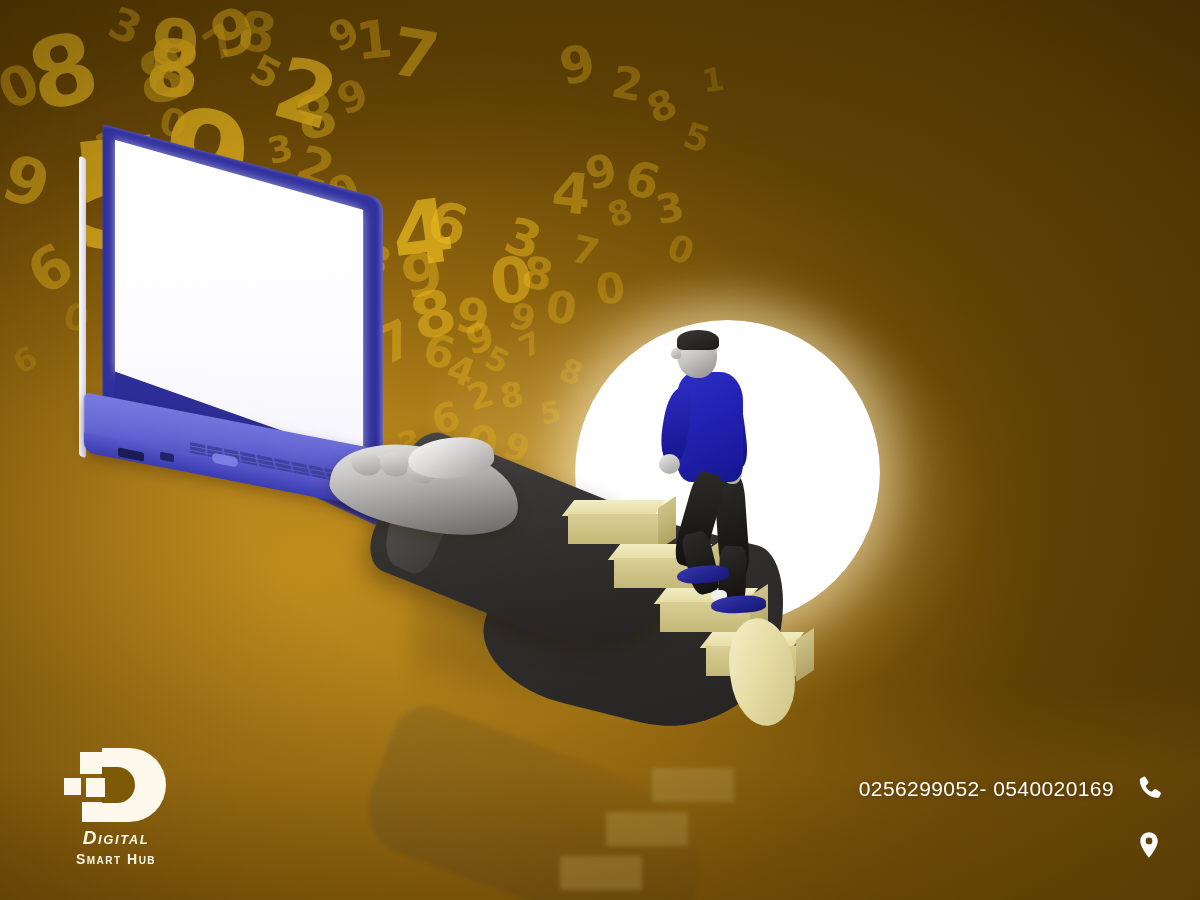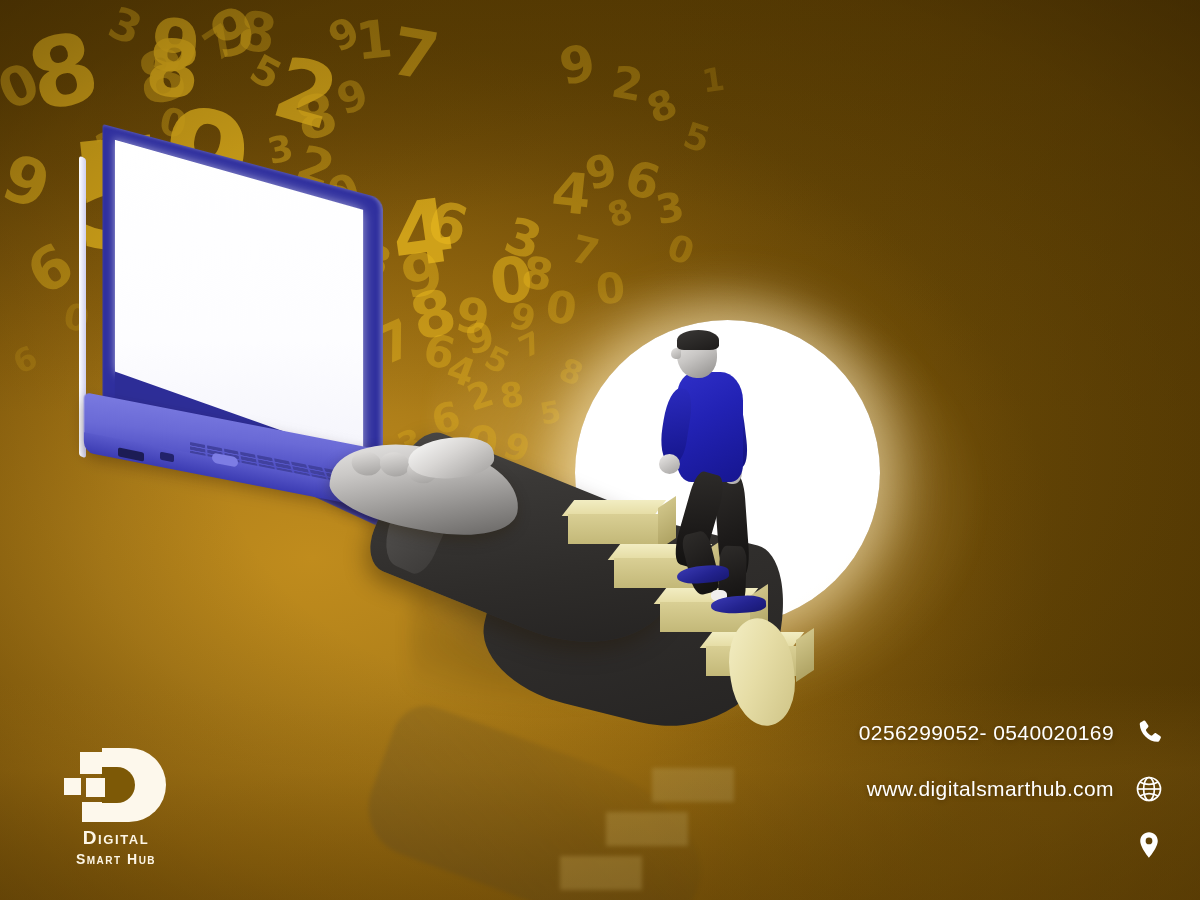--- a/index.html
+++ b/index.html
@@ -303,21 +303,21 @@
     background:#fdf8ec;
     border-radius:0 37px 37px 0;
   }
   .logo-arc::after{
     content:"";position:absolute;left:-1px;top:19px;width:34px;height:36px;
     background:#7d5906;border-radius:0 18px 18px 0;
   }
   .logo-sq{position:absolute;background:#fdf8ec;}
   .logo-txt1{
     text-align:center;color:#fdf6e6;font-size:19px;font-weight:700;
-    letter-spacing:1.6px;margin-top:5px;font-variant:small-caps;
+    letter-spacing:1.6px;margin-top:5px;font-variant:small-caps;font-style:italic;
   }
   .logo-txt2{
     text-align:center;color:#fdf6e6;font-size:14px;font-weight:700;
     letter-spacing:1.5px;margin-top:2px;font-variant:small-caps;
   }
 
   
   #contact{position:absolute;right:34px;bottom:38px;width:400px;}
   .c-row{
     display:flex;align-items:center;justify-content:flex-end;
@@ -608,32 +608,20 @@
 
     <div class="c-row">
       <div class="c-text">0256299052- 0540020169</div>
       <div class="c-ico">
         <svg width="30" height="30" viewBox="0 0 24 24" fill="#ffffff" aria-hidden="true">
           <path d="M7.6 2.2c.6-.3 1.3-.1 1.7.5l2 3c.4.6.3 1.4-.2 1.9L9.8 8.9c-.3.3-.4.8-.2 1.2.8 1.6 2.2 3 3.9 3.9.4.2.9.1 1.2-.2l1.3-1.3c.5-.5 1.3-.6 1.9-.2l3 2c.6.4.8 1.1.5 1.7l-1 2c-.3.6-.9 1-1.6 1C11.6 19 5 12.4 4.6 4.9c0-.7.3-1.3 1-1.6l2-1.1z"></path>
         </svg>
       </div>
     </div>
 
-    <div class="c-row">
-      <div class="c-text">www.digitalsmarthub.com</div>
-      <div class="c-ico">
-        <svg width="30" height="30" viewBox="0 0 24 24" fill="none" stroke="#ffffff" stroke-width="1.35" aria-hidden="true">
-          <circle cx="12" cy="12" r="9.2"></circle>
-          <ellipse cx="12" cy="12" rx="4.3" ry="9.2"></ellipse>
-          <line x1="2.8" y1="12" x2="21.2" y2="12"></line>
-          <path d="M4.6 6.4a16 16 0 0 0 14.8 0"></path>
-          <path d="M4.6 17.6a16 16 0 0 1 14.8 0"></path>
-        </svg>
-      </div>
-    </div>
 
     <div class="c-row">
       <div class="c-ico">
         <svg width="30" height="30" viewBox="0 0 24 24" fill="#ffffff" aria-hidden="true">
           <path d="M12 1.8c-3.9 0-7 3.1-7 7 0 5.2 7 13.4 7 13.4s7-8.2 7-13.4c0-3.9-3.1-7-7-7zm0 9.6a2.7 2.7 0 1 1 0-5.4 2.7 2.7 0 0 1 0 5.4z"></path>
         </svg>
       </div>
     </div>
 
   </div>

